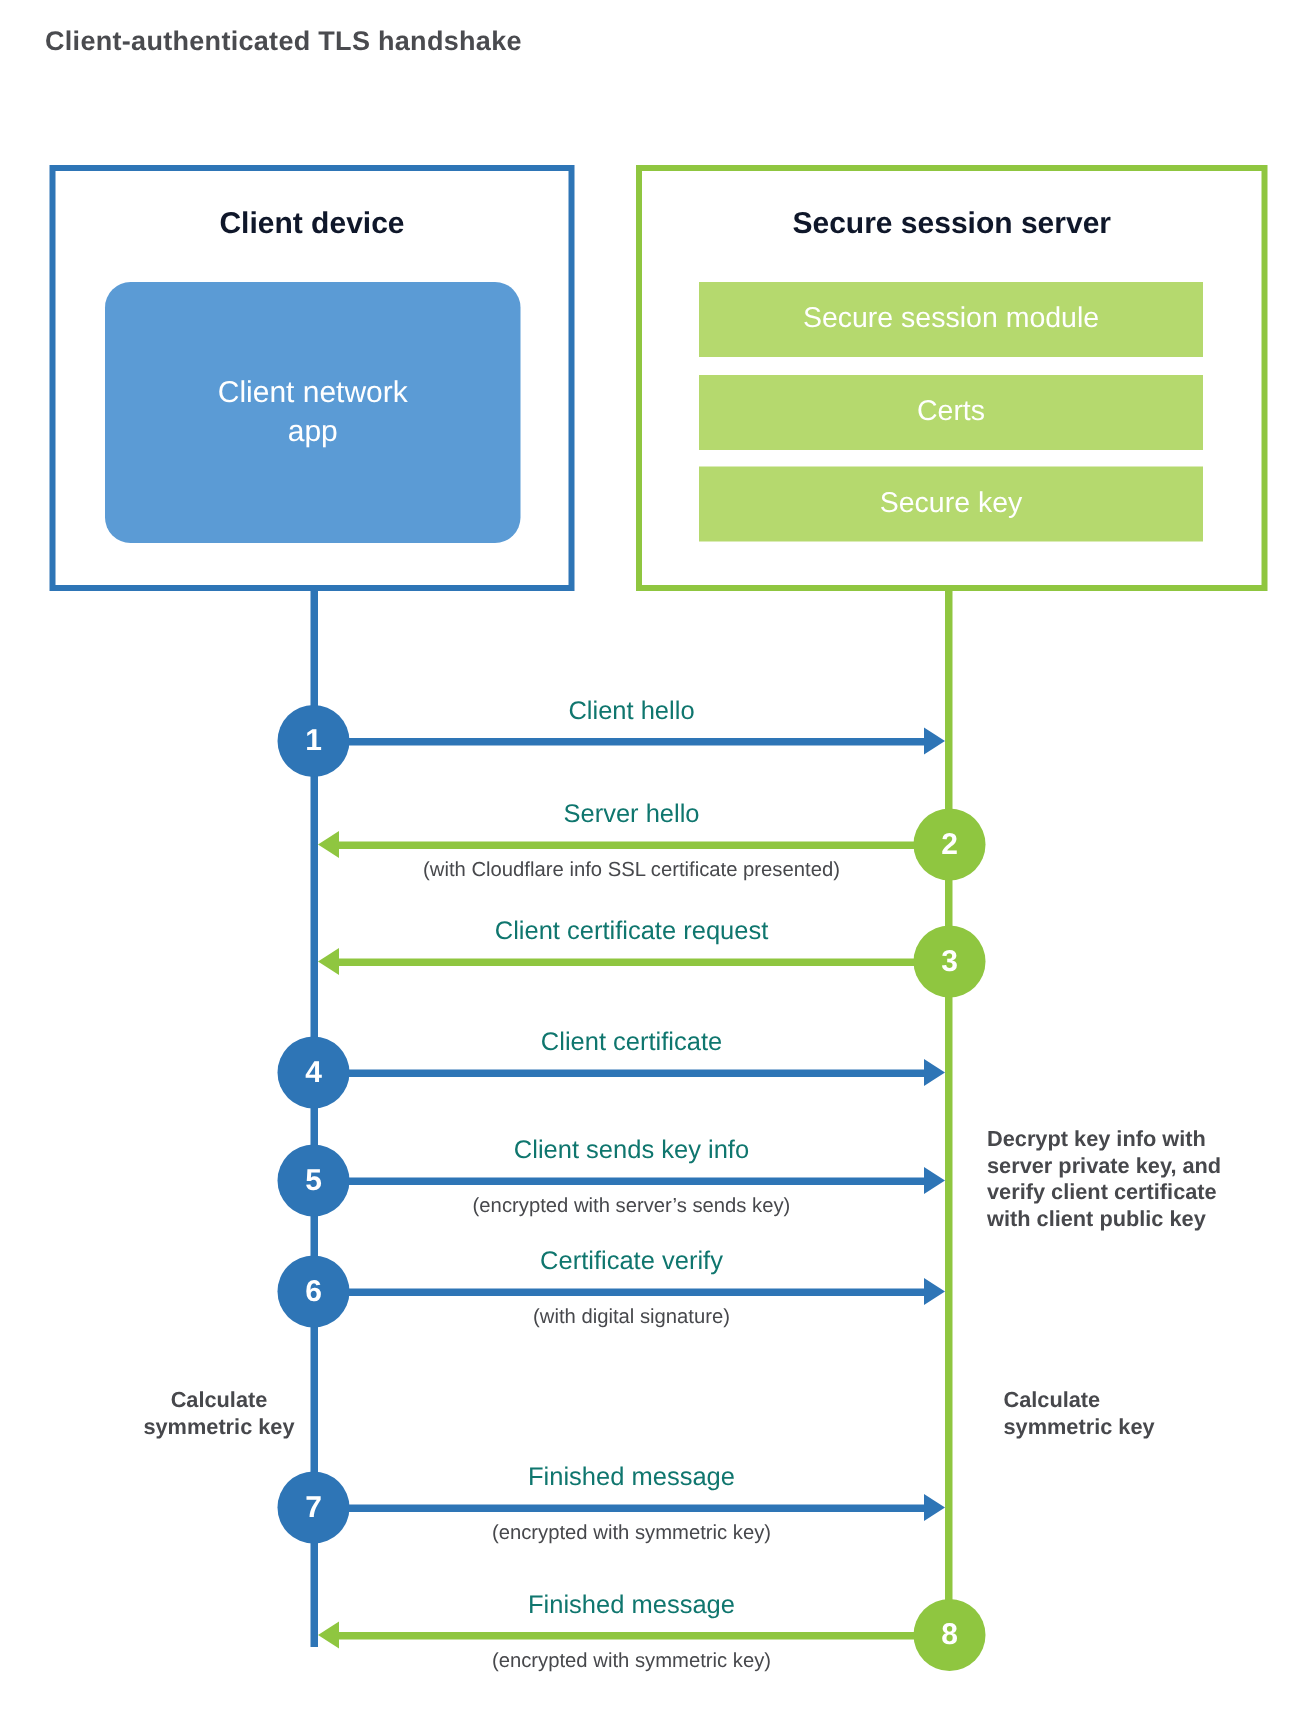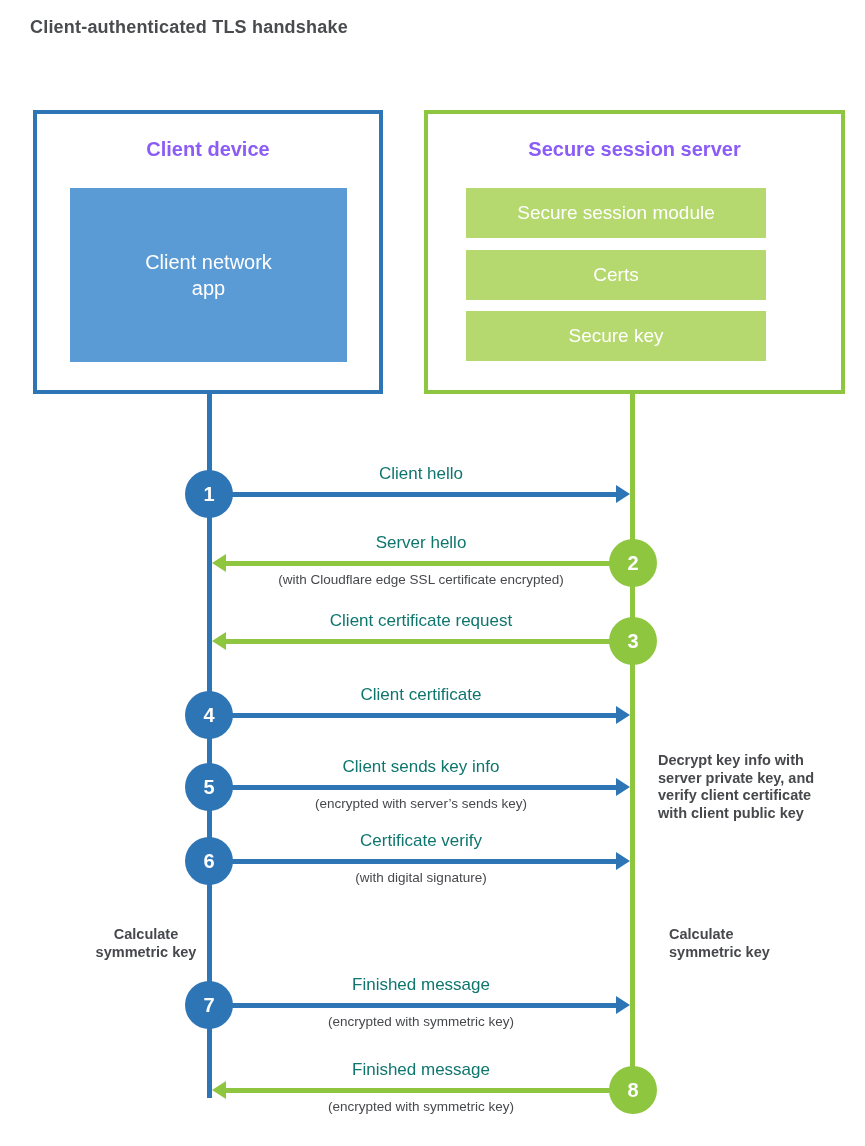--- a/index.html
+++ b/index.html
@@ -12,31 +12,31 @@
   
   #page-title{
     left:30px;top:17px;font-size:18px;font-weight:700;color:#4a4b4f;
     letter-spacing:.2px;
   }
   
   .entity-box{box-sizing:border-box;background:#fff;}
   #client-box{left:33px;top:110px;width:350px;height:284px;border:4px solid #2e75b6;}
   #server-box{left:424px;top:110px;width:421px;height:284px;border:4px solid #8fc640;}
   .entity-title{
-    top:138px;text-align:center;font-size:20px;font-weight:bold;color:#8b5cf6;
+    top:138px;text-align:center;font-size:20px;font-weight:bold;color:#0f172a;
   }
   #client-title{left:33px;width:350px;}
   #server-title{left:424px;width:421px;}
   #client-app-box{
     left:70px;top:188px;width:277px;height:174px;background:#5b9bd5;
-    display:flex;align-items:center;justify-content:center;text-align:center;
+    display:flex;align-items:center;justify-content:center;text-align:center;border-radius:17px;
   }
   #client-app-box span{color:#fff;font-size:20px;line-height:1.3;max-width:165px;}
   .server-bar{
-    left:466px;width:300px;height:50px;background:#b5d96e;
+    left:466px;width:336px;height:50px;background:#b5d96e;
     display:flex;align-items:center;justify-content:center;
     color:#fff;font-size:19px;
   }
   #server-bar-0{top:188px;}
   #server-bar-1{top:250px;}
   #server-bar-2{top:311px;}
   
   #client-lifeline{left:207px;top:392px;width:5px;height:706px;background:#2e75b6;}
   #server-lifeline{left:630px;top:392px;width:5px;height:698px;background:#8fc640;}
   
@@ -97,21 +97,21 @@
 
 <div class="abs row r1">
   <div class="msg-label">Client hello</div>
   <div class="arrow-line blue"></div>
   <div class="circle blue">1</div>
 </div>
 
 <div class="abs row r2">
   <div class="msg-label">Server hello</div>
   <div class="arrow-line green"></div>
-  <div class="msg-sublabel">(with Cloudflare edge SSL certificate encrypted)</div>
+  <div class="msg-sublabel">(with Cloudflare info SSL certificate presented)</div>
   <div class="circle green">2</div>
 </div>
 
 <div class="abs row r3">
   <div class="msg-label">Client certificate request</div>
   <div class="arrow-line green"></div>
   <div class="circle green">3</div>
 </div>
 
 <div class="abs row r4">

